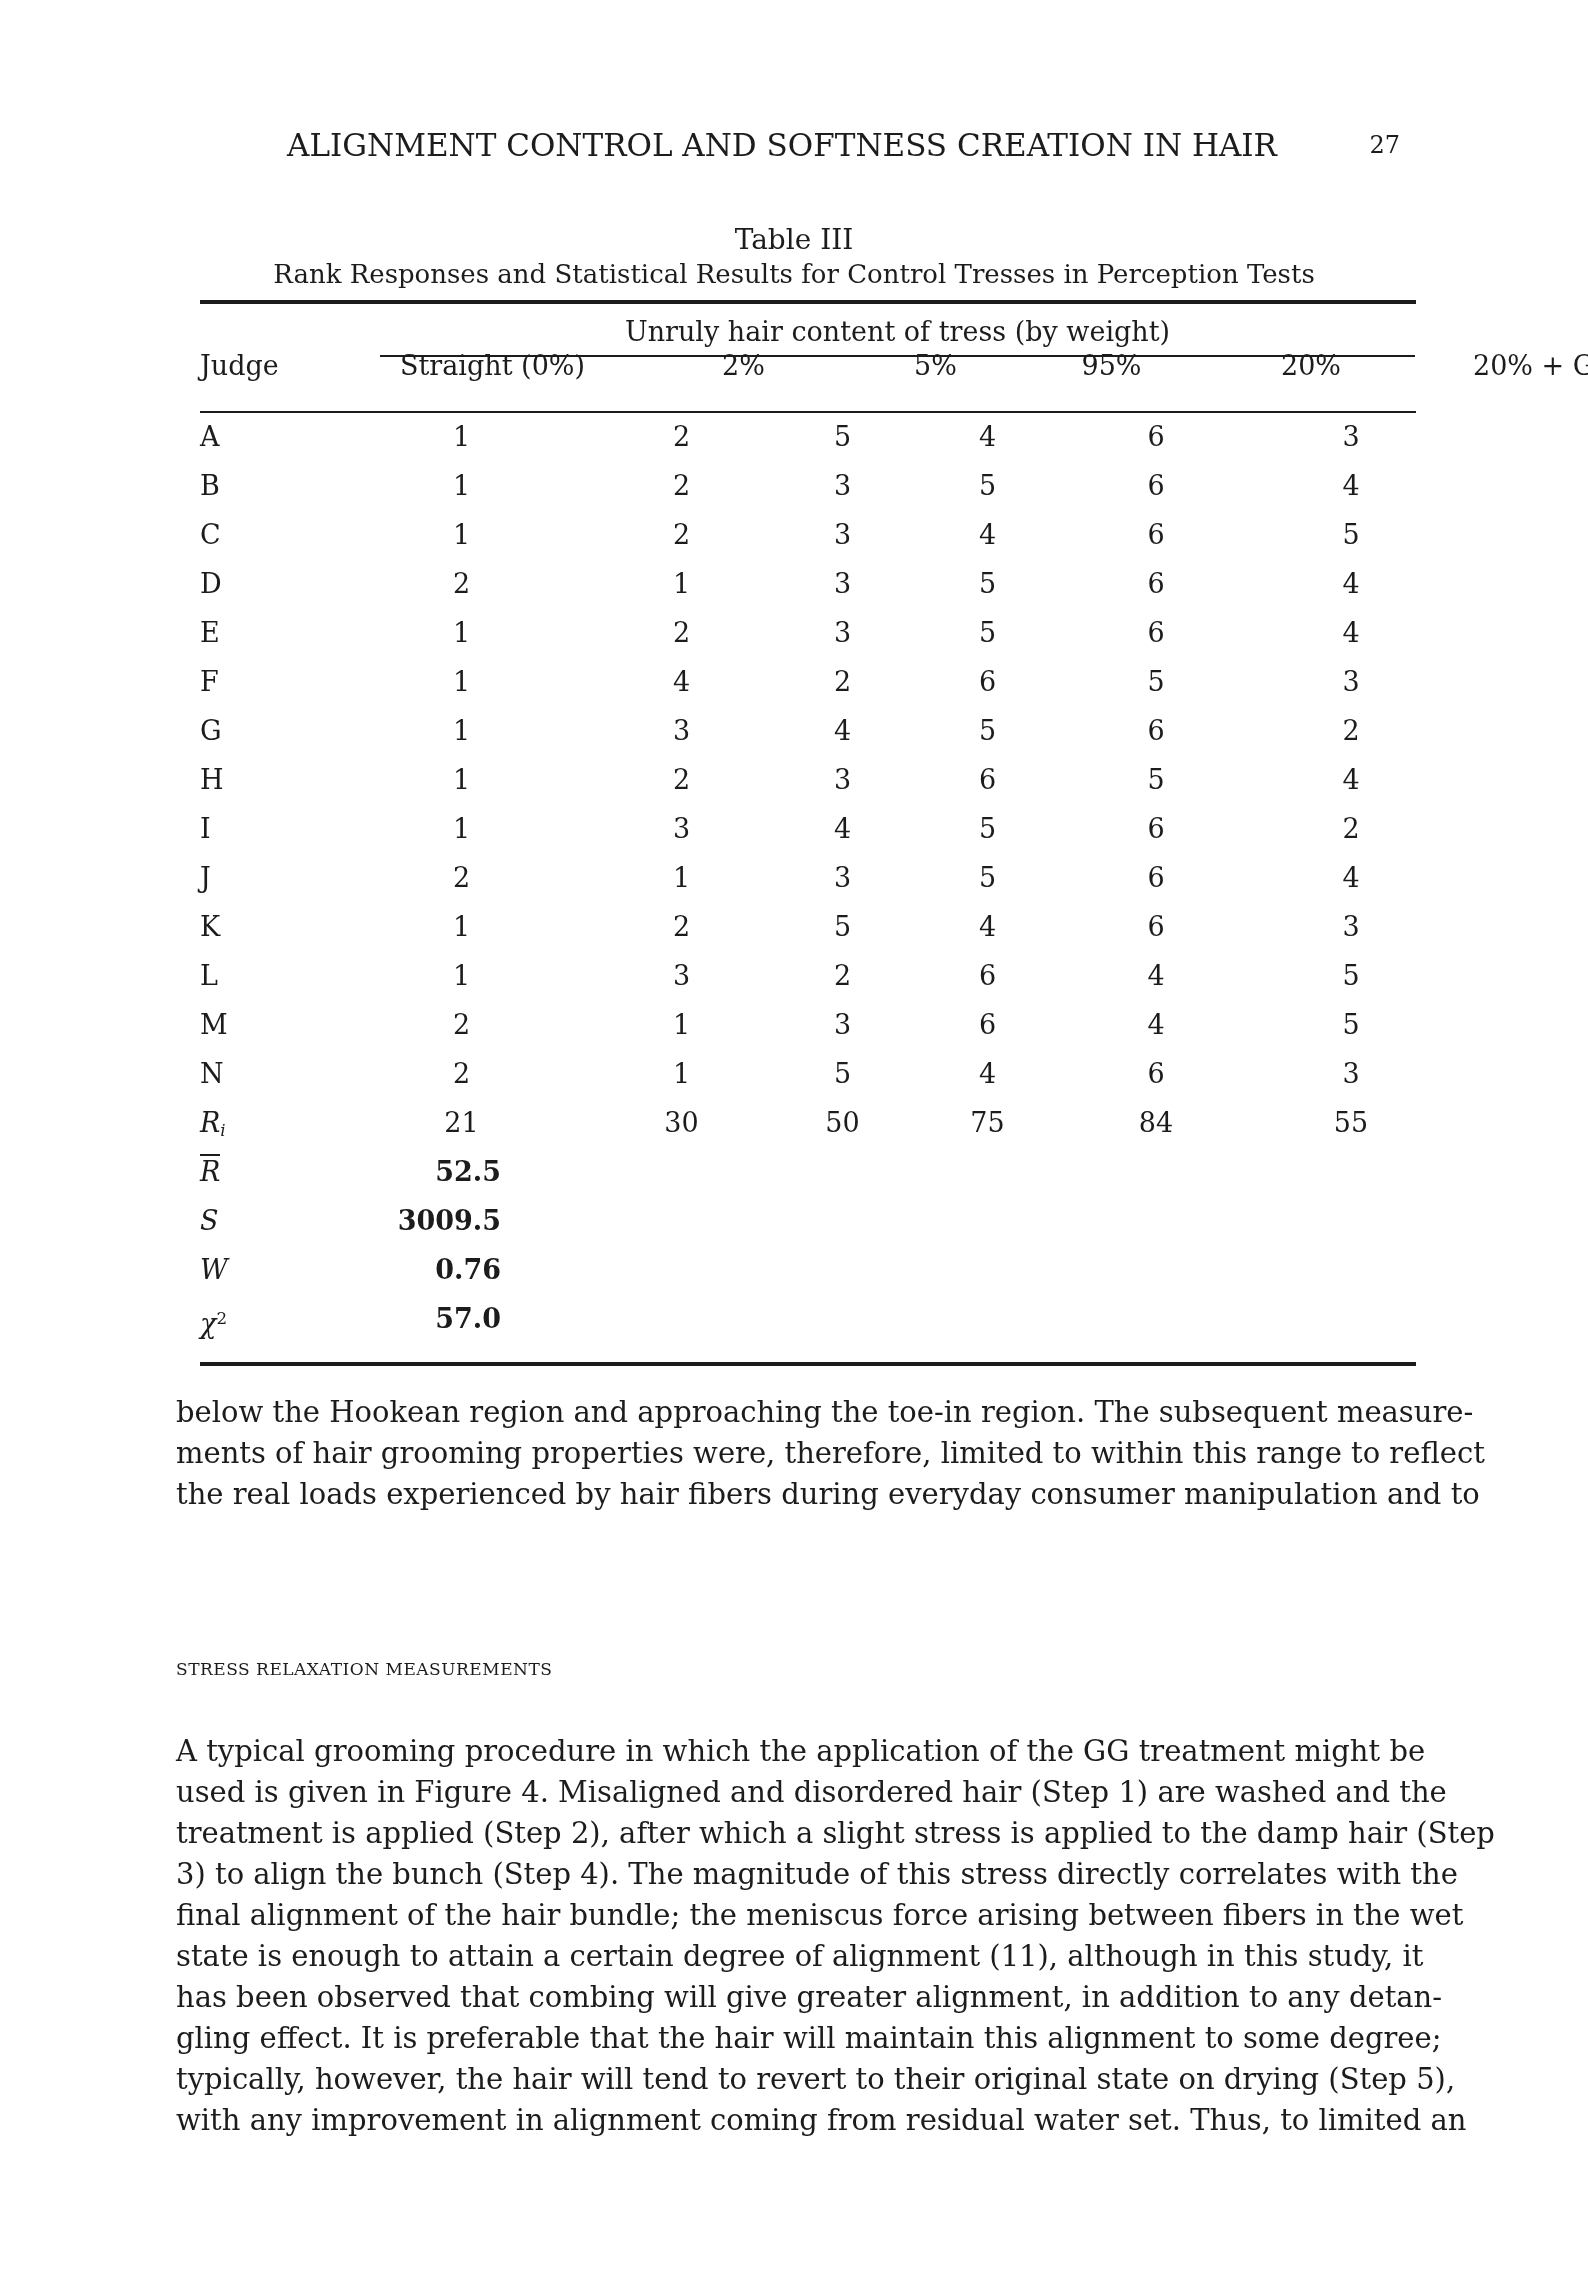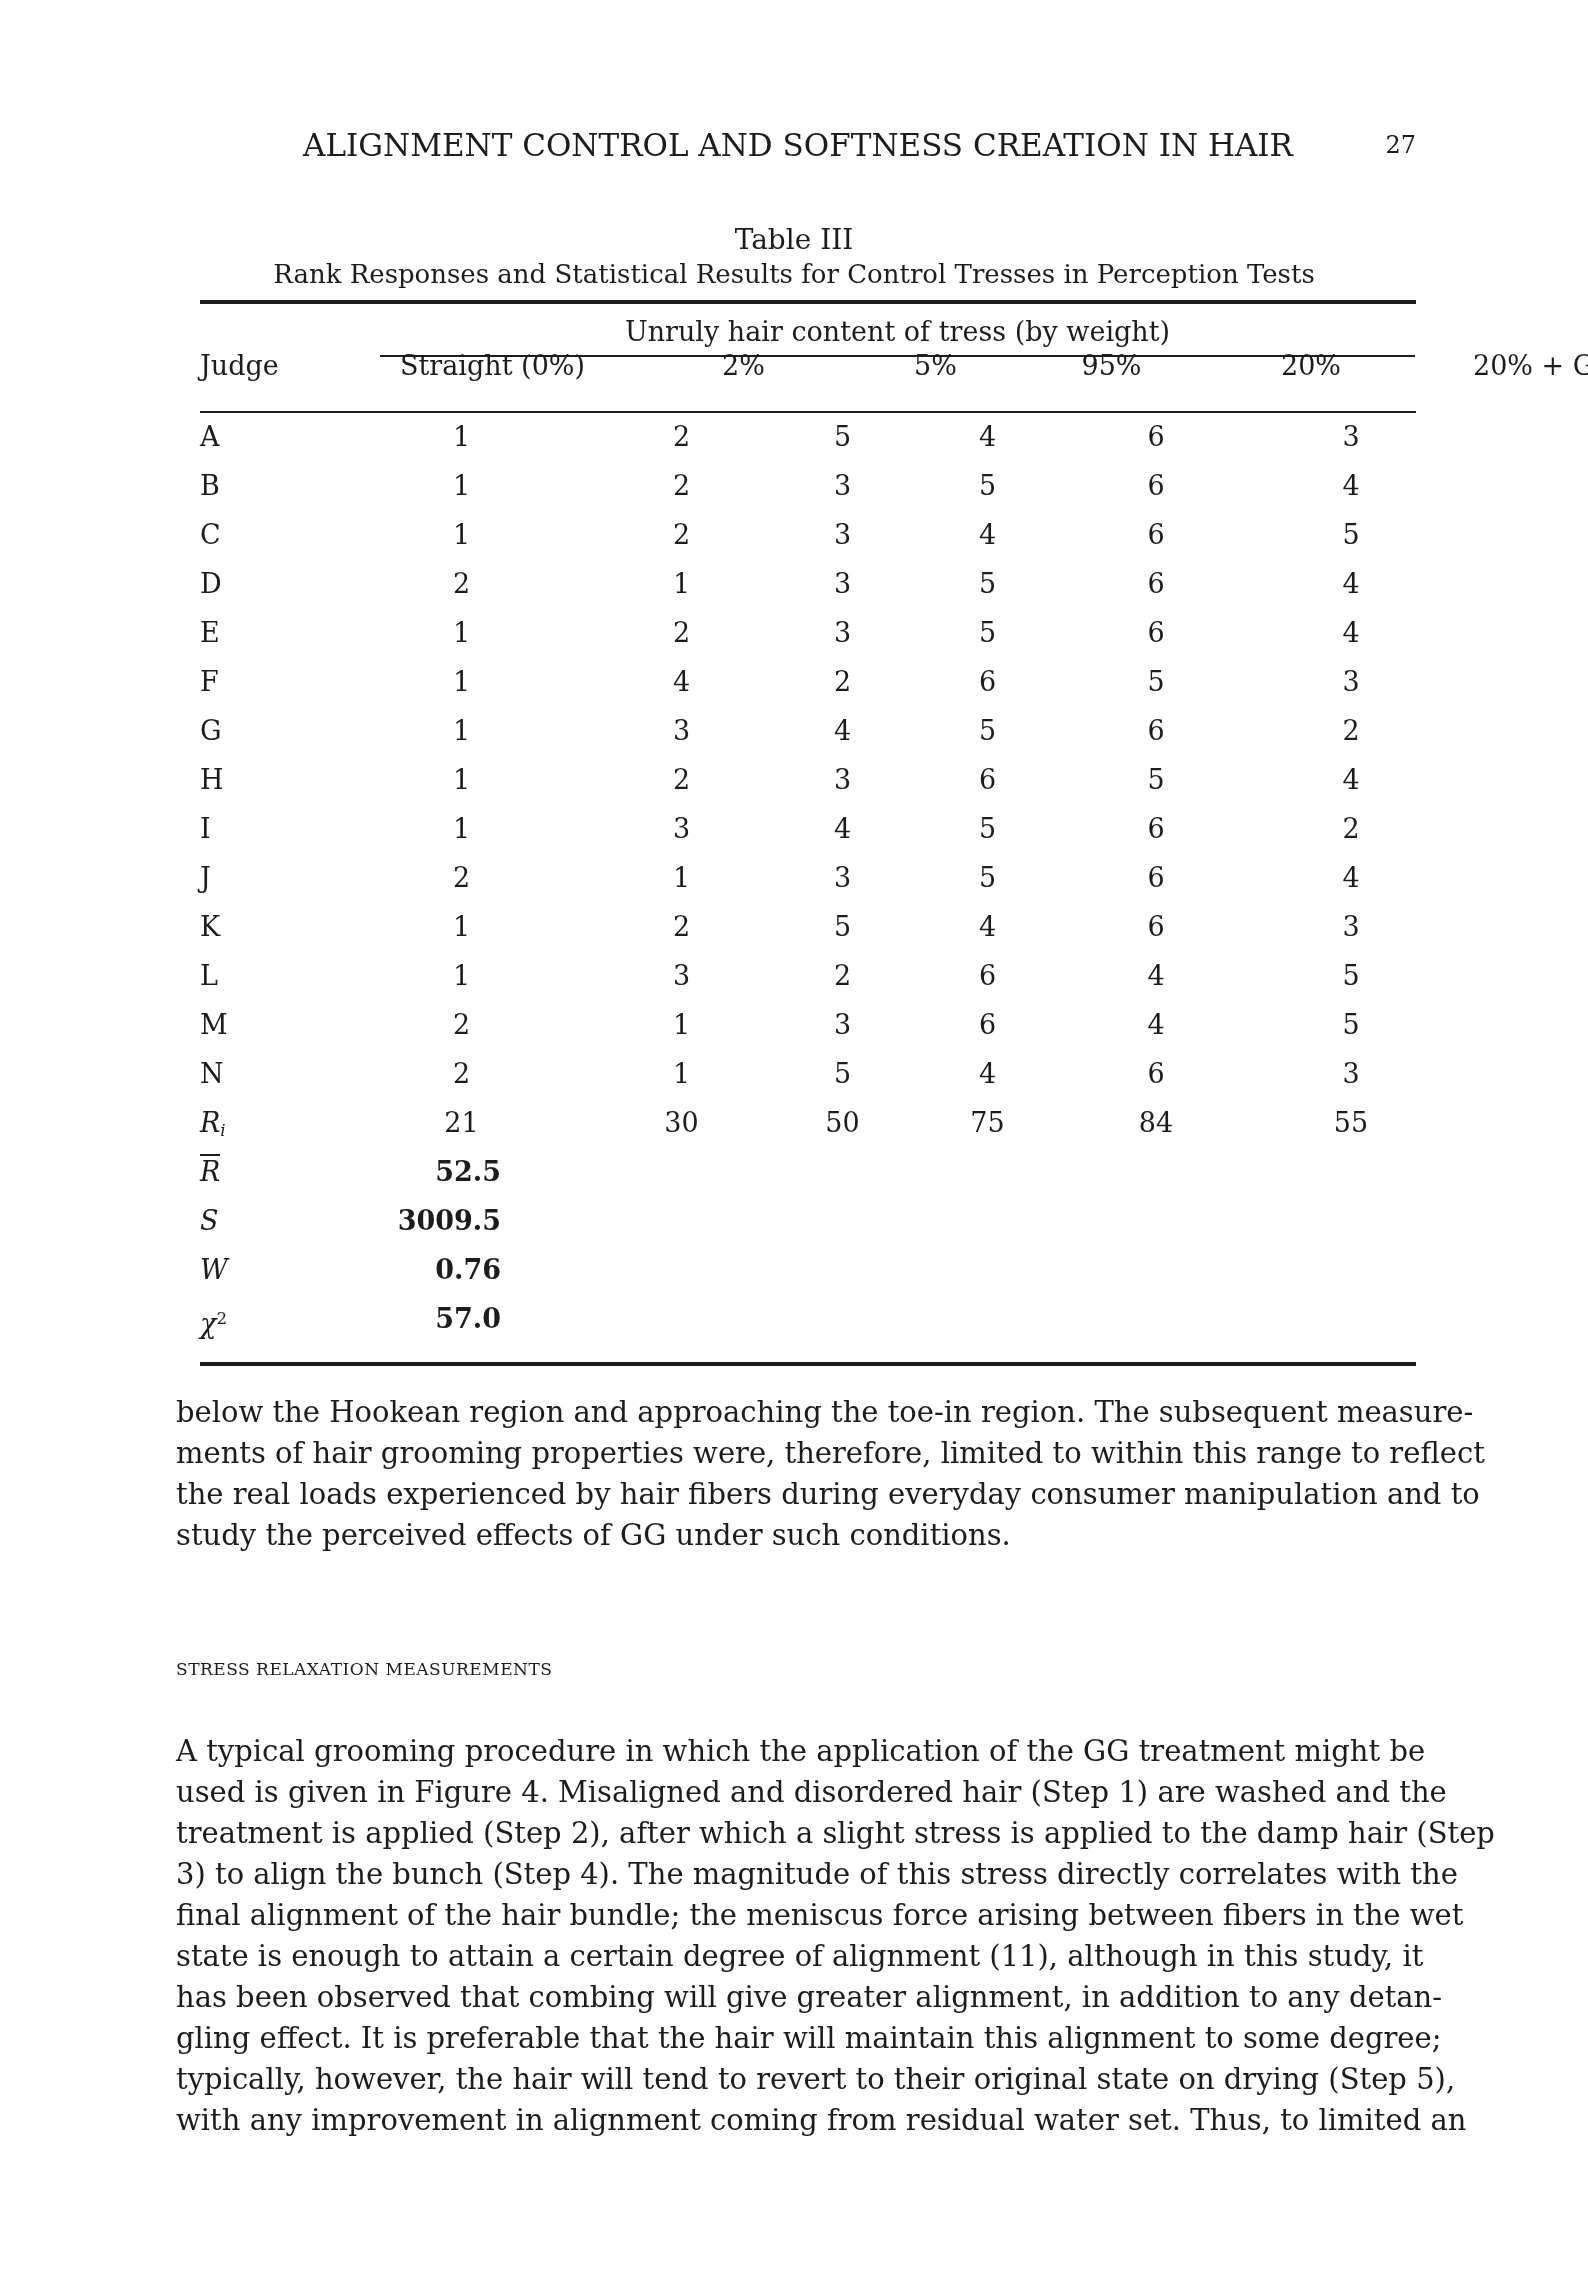--- a/index.html
+++ b/index.html
@@ -6,21 +6,21 @@
   .page{
     position:relative;
     width:1589px;height:2295px;
     background:#ffffff;
     font-family:"DejaVu Serif","Liberation Serif",serif;
     color:#1c1c1c;
     overflow:hidden;
   }
   .abs{position:absolute;}
   
-  .running-head{top:125px;left:180px;width:1236px;height:40px;}
+  .running-head{top:125px;left:164px;width:1236px;height:40px;}
   .rh-title{width:100%;text-align:center;font-size:31px;line-height:40px;white-space:nowrap;}
   .rh-page{position:absolute;right:0;top:0;font-size:24px;line-height:40px;}
   
   .tbl-title{top:224px;left:176px;width:1236px;text-align:center;font-size:28px;line-height:32px;}
   .tbl-subtitle{top:258px;left:176px;width:1236px;text-align:center;font-size:26px;line-height:32px;}
   
   .rule{background:#1c1c1c;}
   .rule-top{top:300px;left:200px;width:1216px;height:3.8px;}
   .rule-spanner{top:355px;left:380px;width:1035px;height:1.9px;}
   .rule-colhead{top:411px;left:200px;width:1216px;height:1.9px;}
@@ -213,21 +213,20 @@
       <div class="cell stat-label"><span class="ital">χ</span><sup class="pow">2</sup></div>
       <div class="cell stat-value">57.0</div>
     </div>
 
   <div class="abs rule rule-bottom"></div>
 
   <div class="abs body-par p1" id="par1">
       <div class="tline">below the Hookean region and approaching the toe-in region. The subsequent measure-</div>
       <div class="tline">ments of hair grooming properties were, therefore, limited to within this range to reflect</div>
       <div class="tline">the real loads experienced by hair fibers during everyday consumer manipulation and to</div>
-      <div class="tline no-just">study the perceived effects of GG under such conditions.</div>
     </div>
   <div class="abs section-heading">STRESS RELAXATION MEASUREMENTS</div>
   <div class="abs body-par p2" id="par2">
       <div class="tline">A typical grooming procedure in which the application of the GG treatment might be</div>
       <div class="tline">used is given in Figure 4. Misaligned and disordered hair (Step 1) are washed and the</div>
       <div class="tline">treatment is applied (Step 2), after which a slight stress is applied to the damp hair (Step</div>
       <div class="tline">3) to align the bunch (Step 4). The magnitude of this stress directly correlates with the</div>
       <div class="tline">final alignment of the hair bundle; the meniscus force arising between fibers in the wet</div>
       <div class="tline">state is enough to attain a certain degree of alignment (11), although in this study, it</div>
       <div class="tline">has been observed that combing will give greater alignment, in addition to any detan-</div>

